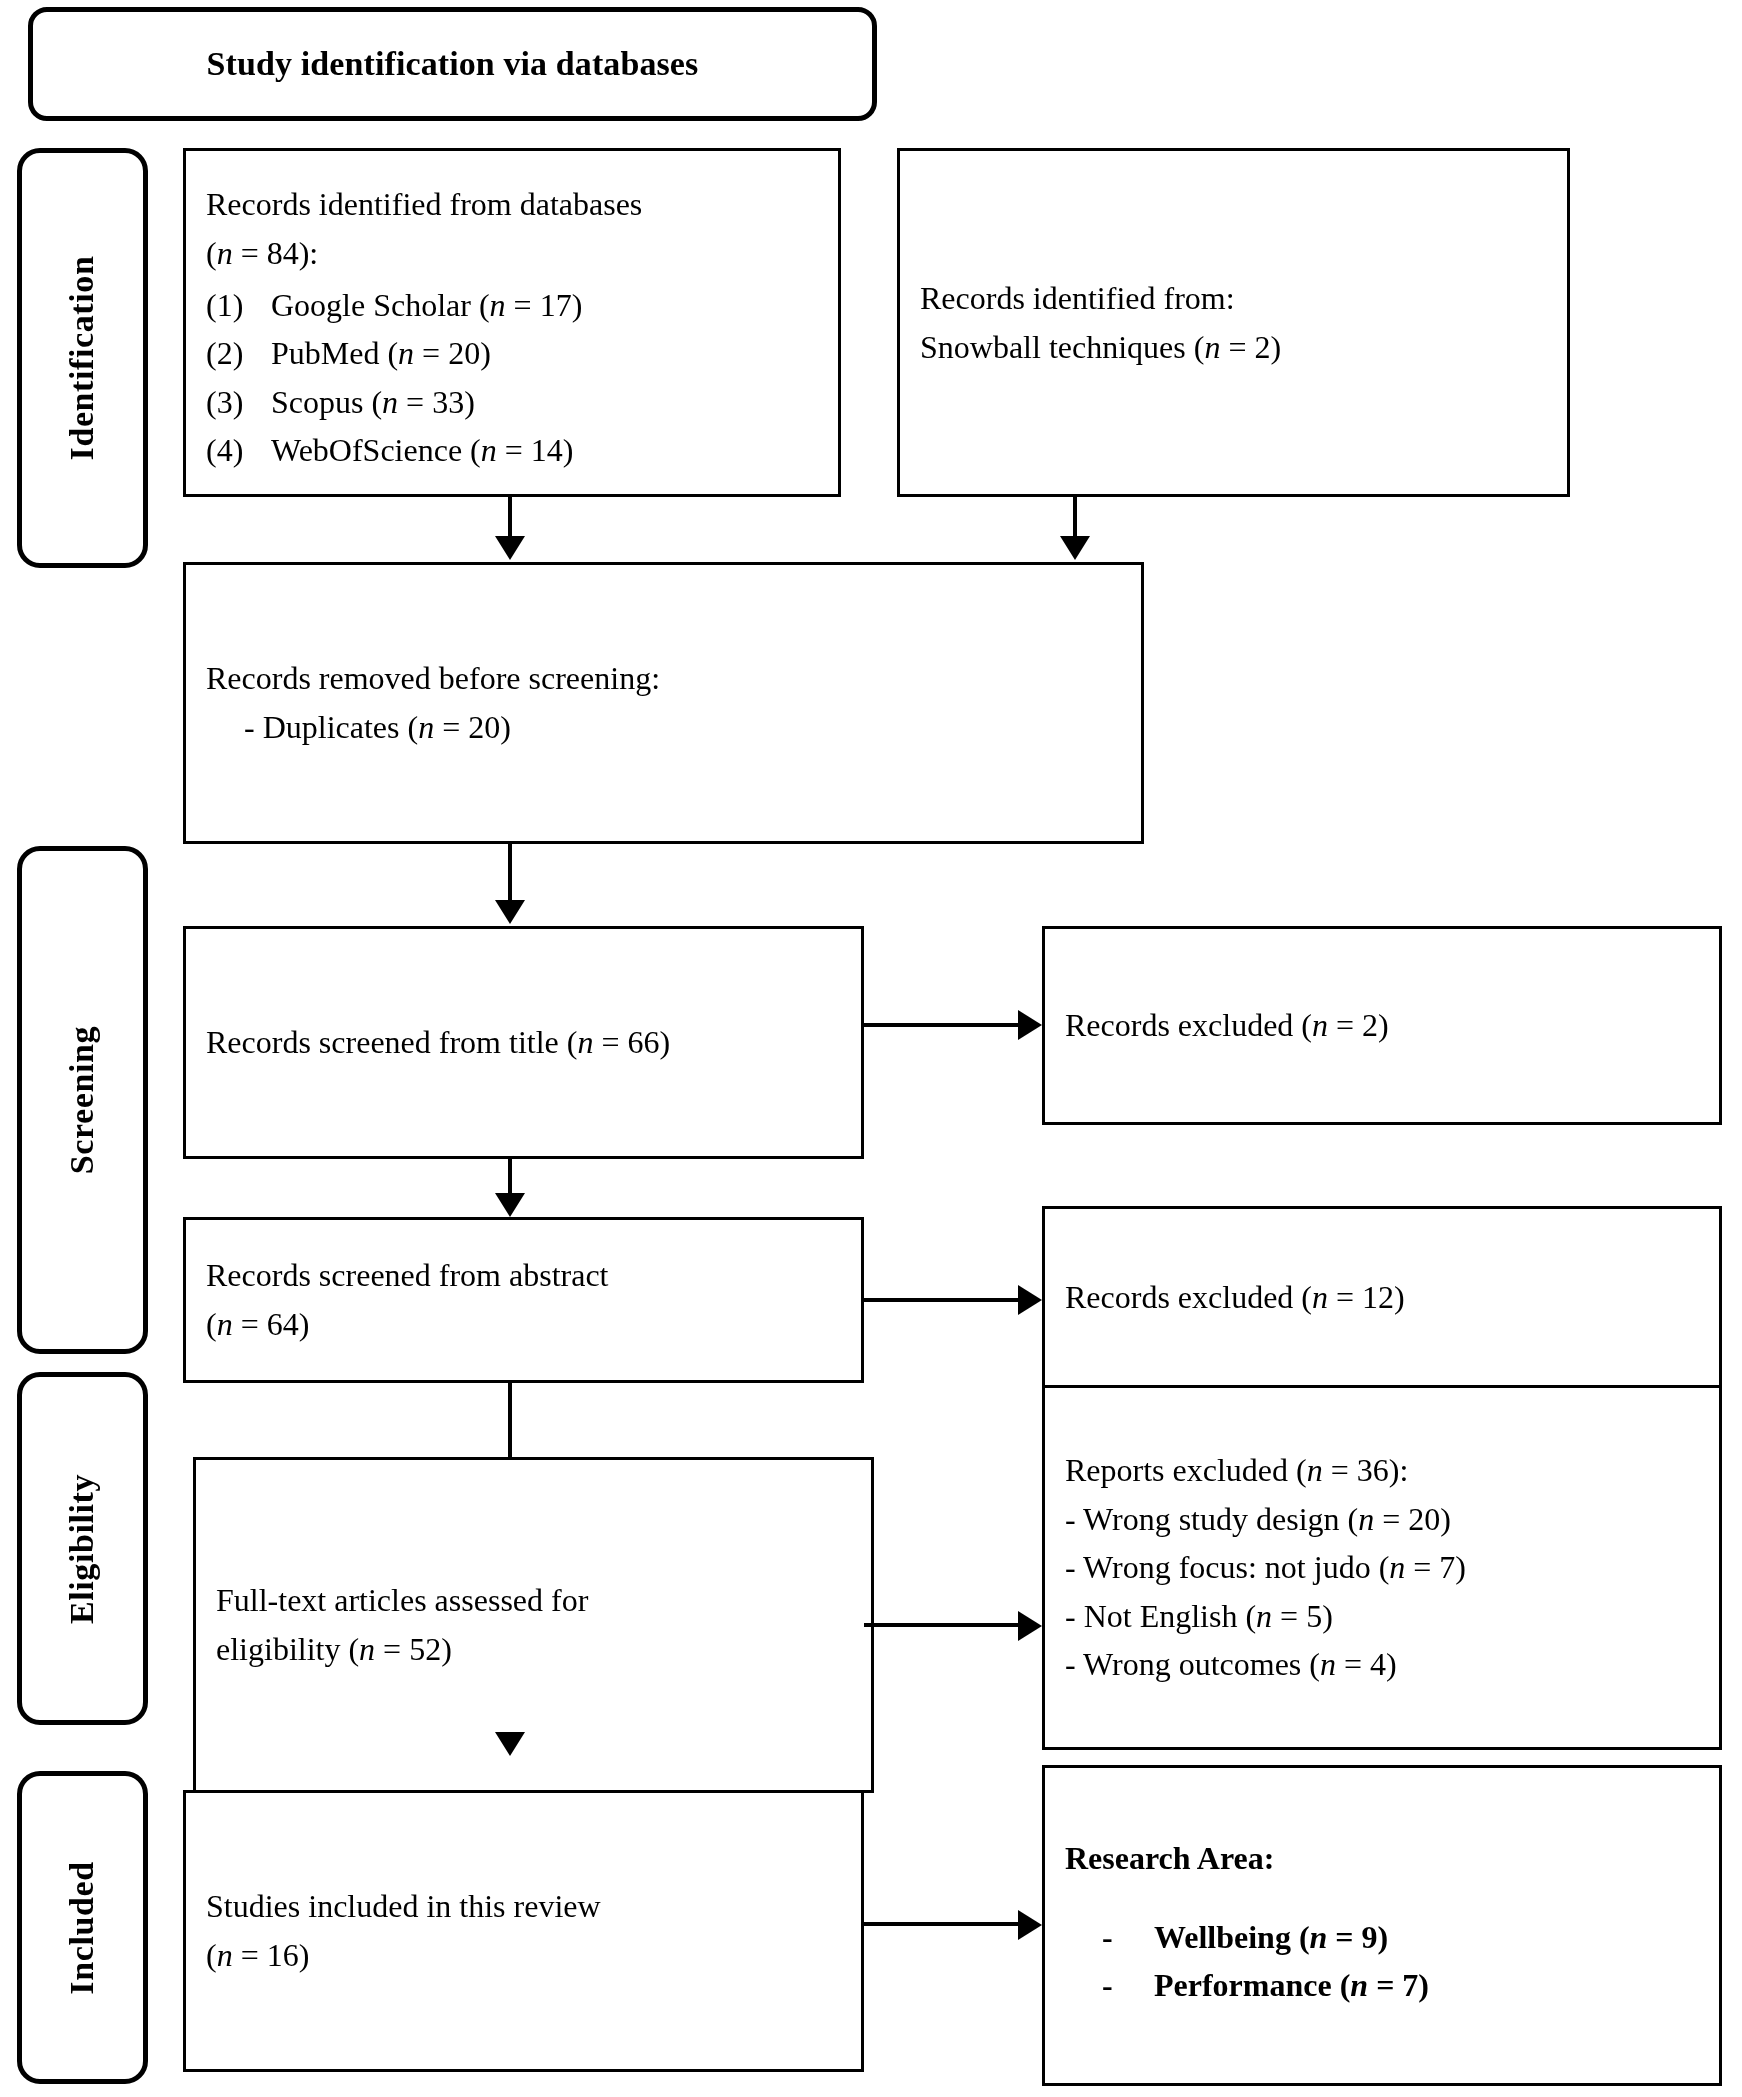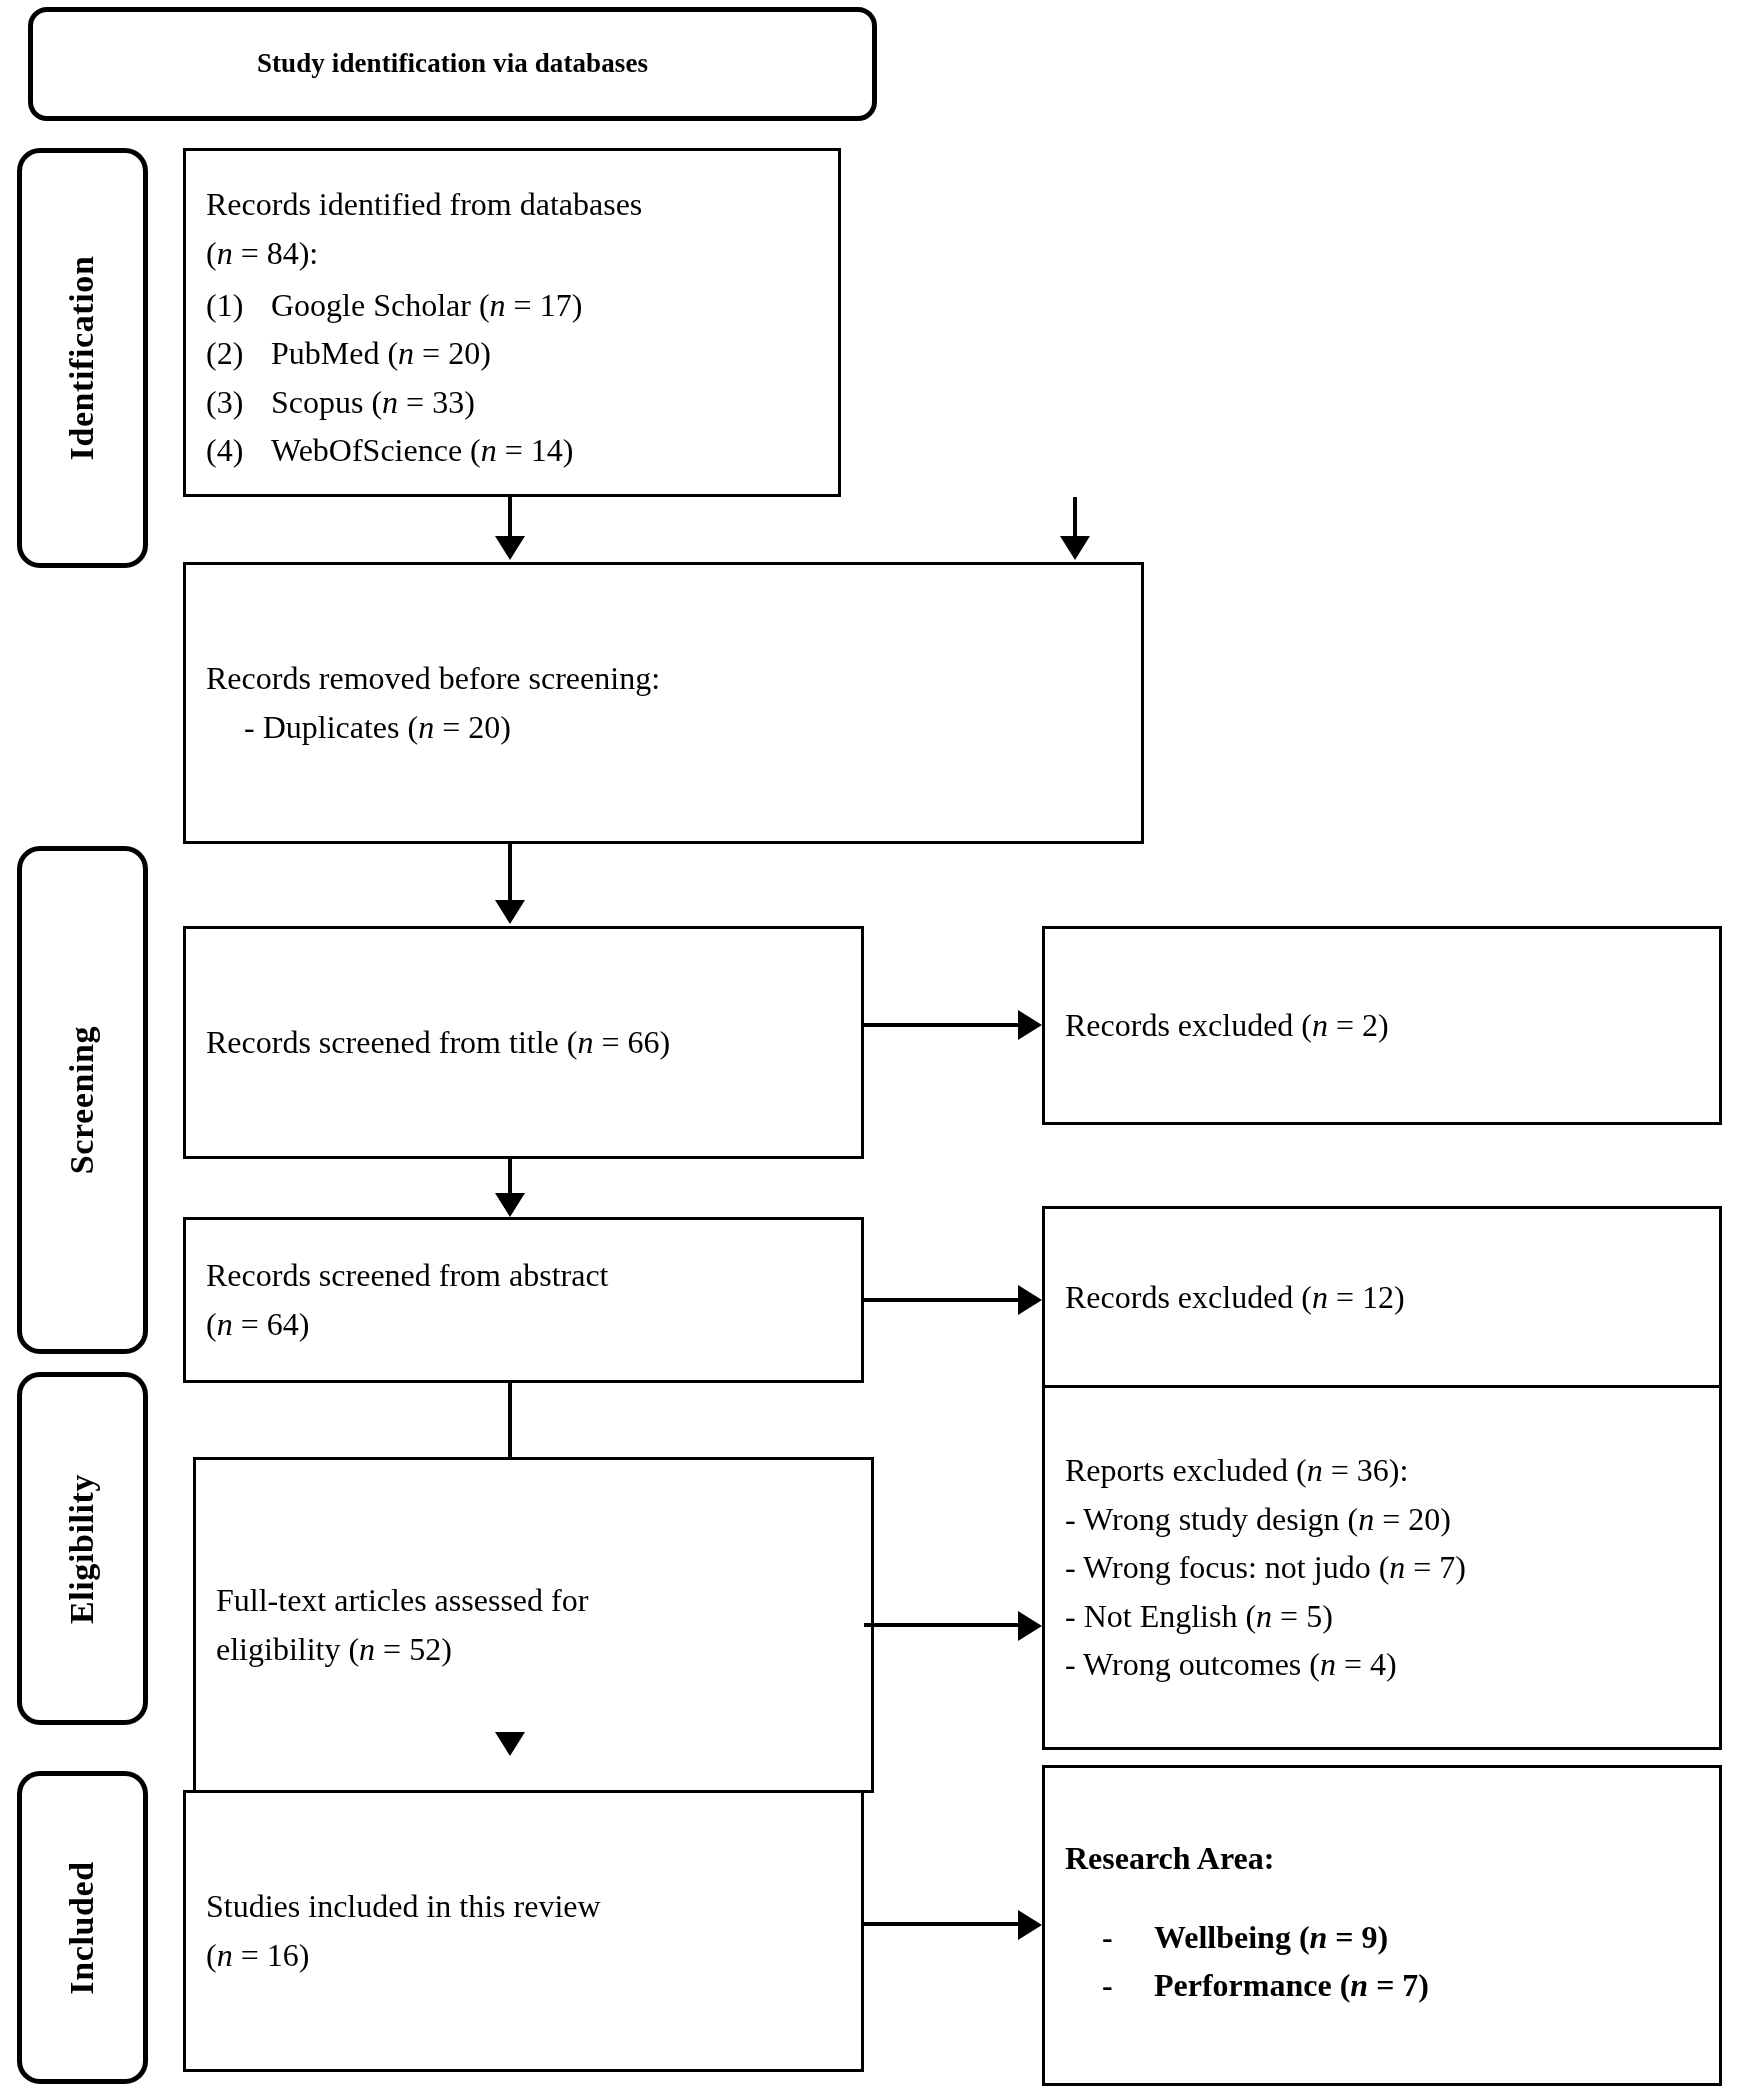--- a/index.html
+++ b/index.html
@@ -3,21 +3,21 @@
 <meta charset="utf-8">
 <title>PRISMA Flow Diagram</title>
 <style>
   html,body{margin:0;padding:0;background:#ffffff;}
   body{font-family:"Liberation Serif","DejaVu Serif",serif;color:#000;}
   #canvas{position:relative;width:1743px;height:2097px;background:#fff;overflow:hidden;}
 
   .hdr-box{
     position:absolute;border:5px solid #000;border-radius:19px;background:#fff;
     display:flex;align-items:center;justify-content:center;text-align:center;
-    font-weight:bold;font-size:27px;letter-spacing:0.1px;
+    font-weight:bold;font-size:34px;letter-spacing:0.1px;
   }
 
   .stage-tab{
     position:absolute;border:5px solid #000;border-radius:23px;background:#fff;
     display:flex;align-items:center;justify-content:center;overflow:hidden;
   }
   .stage-tab .vtext{
     transform:rotate(-90deg);white-space:nowrap;
     font-weight:bold;font-size:34px;letter-spacing:0.6px;
   }
@@ -101,20 +101,26 @@
         <span class="idx">(3)</span>
         <span><span>Scopus</span> (<span class="it">n</span> = <span>33</span>)</span>
       </li>
       <li>
         <span class="idx">(4)</span>
         <span><span>WebOfScience</span> (<span class="it">n</span> = <span>14</span>)</span>
       </li>
     </ul>
   </div>
 
+  <div class="node" style="left:897px;top:148px;width:673px;height:349px;">
+    <span class="ln">Records identified from:</span>
+    <span class="ln">
+      <span>Snowball techniques</span> (<span class="it">n</span> = <span>2</span>)
+    </span>
+  </div>
 
   <div class="vline" style="left:508px;top:497px;height:45px;"></div>
   <div class="arrow-down" style="left:495px;top:536px;"></div>
 
   <div class="vline" style="left:1073px;top:497px;height:45px;"></div>
   <div class="arrow-down" style="left:1060px;top:536px;"></div>
 
   <div class="node" style="left:183px;top:562px;width:961px;height:282px;">
     <span class="ln">Records removed before screening:</span>
     <span class="ln" style="padding-left:38px;">

